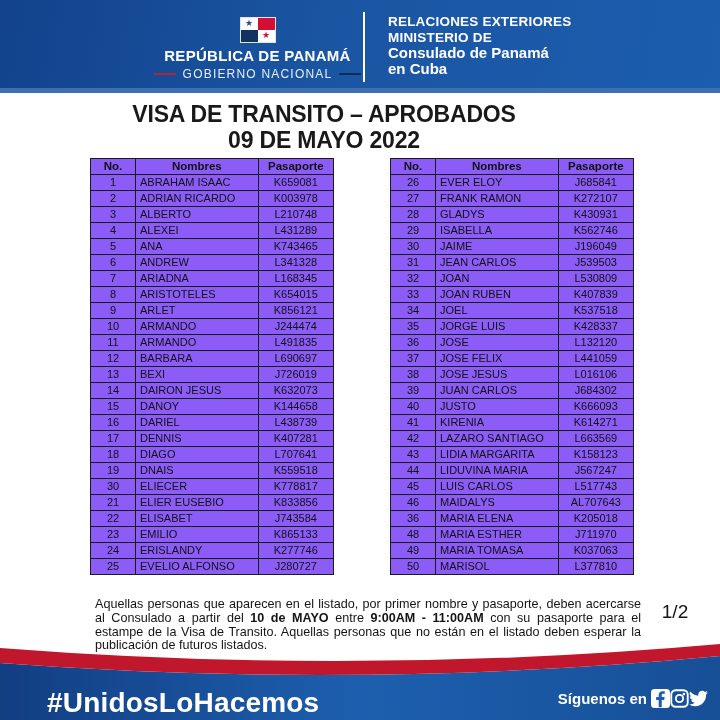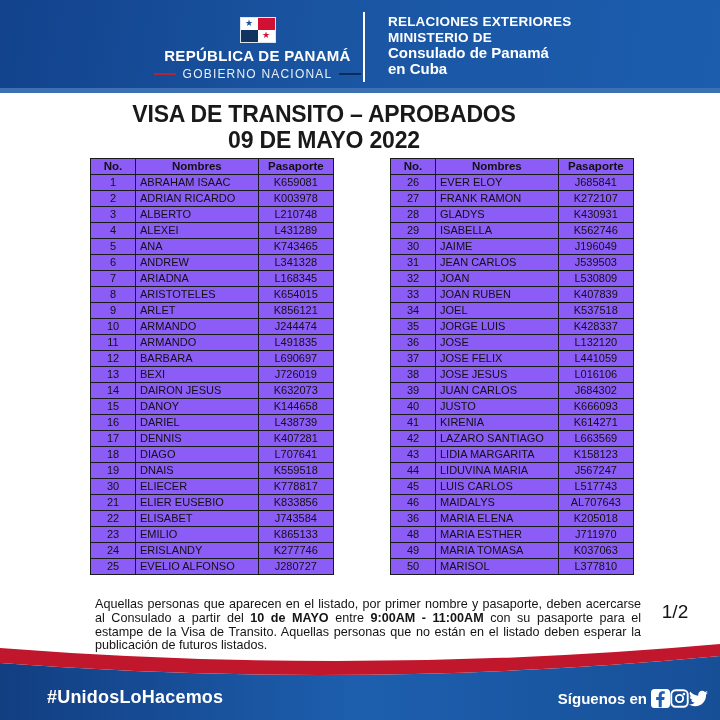--- a/index.html
+++ b/index.html
@@ -48,21 +48,21 @@
   
   .notice { position:absolute; left:95px; top:598px; width:546px; text-align:justify;
     color:#141414; font-size:12.6px; line-height:13.8px; }
   .notice b { font-weight:bold; }
   .page-indicator { position:absolute; left:650px; top:601px; width:50px; text-align:center;
     color:#141414; font-size:19px; }
 
   
   .footer-svg { position:absolute; left:0; top:630px; width:720px; height:90px; display:block; }
   .footer-content { position:absolute; left:0; top:682px; width:720px; height:38px; }
-  .hashtag { position:absolute; left:47px; top:5px; color:#fff; font-weight:bold; font-size:18px; letter-spacing:.2px; }
+  .hashtag { position:absolute; left:47px; top:5px; color:#fff; font-weight:bold; font-size:28px; letter-spacing:.2px; }
   .follow { position:absolute; right:12px; top:7px; display:flex; align-items:center; }
   .follow-label { color:#fff; font-weight:bold; font-size:15px; margin-right:4px; }
   .social { width:19px; height:19px; display:inline-flex; }
   .social svg { width:100%; height:100%; }
 </style>
 </head>
 <body>
 
 <div class="page">
 

